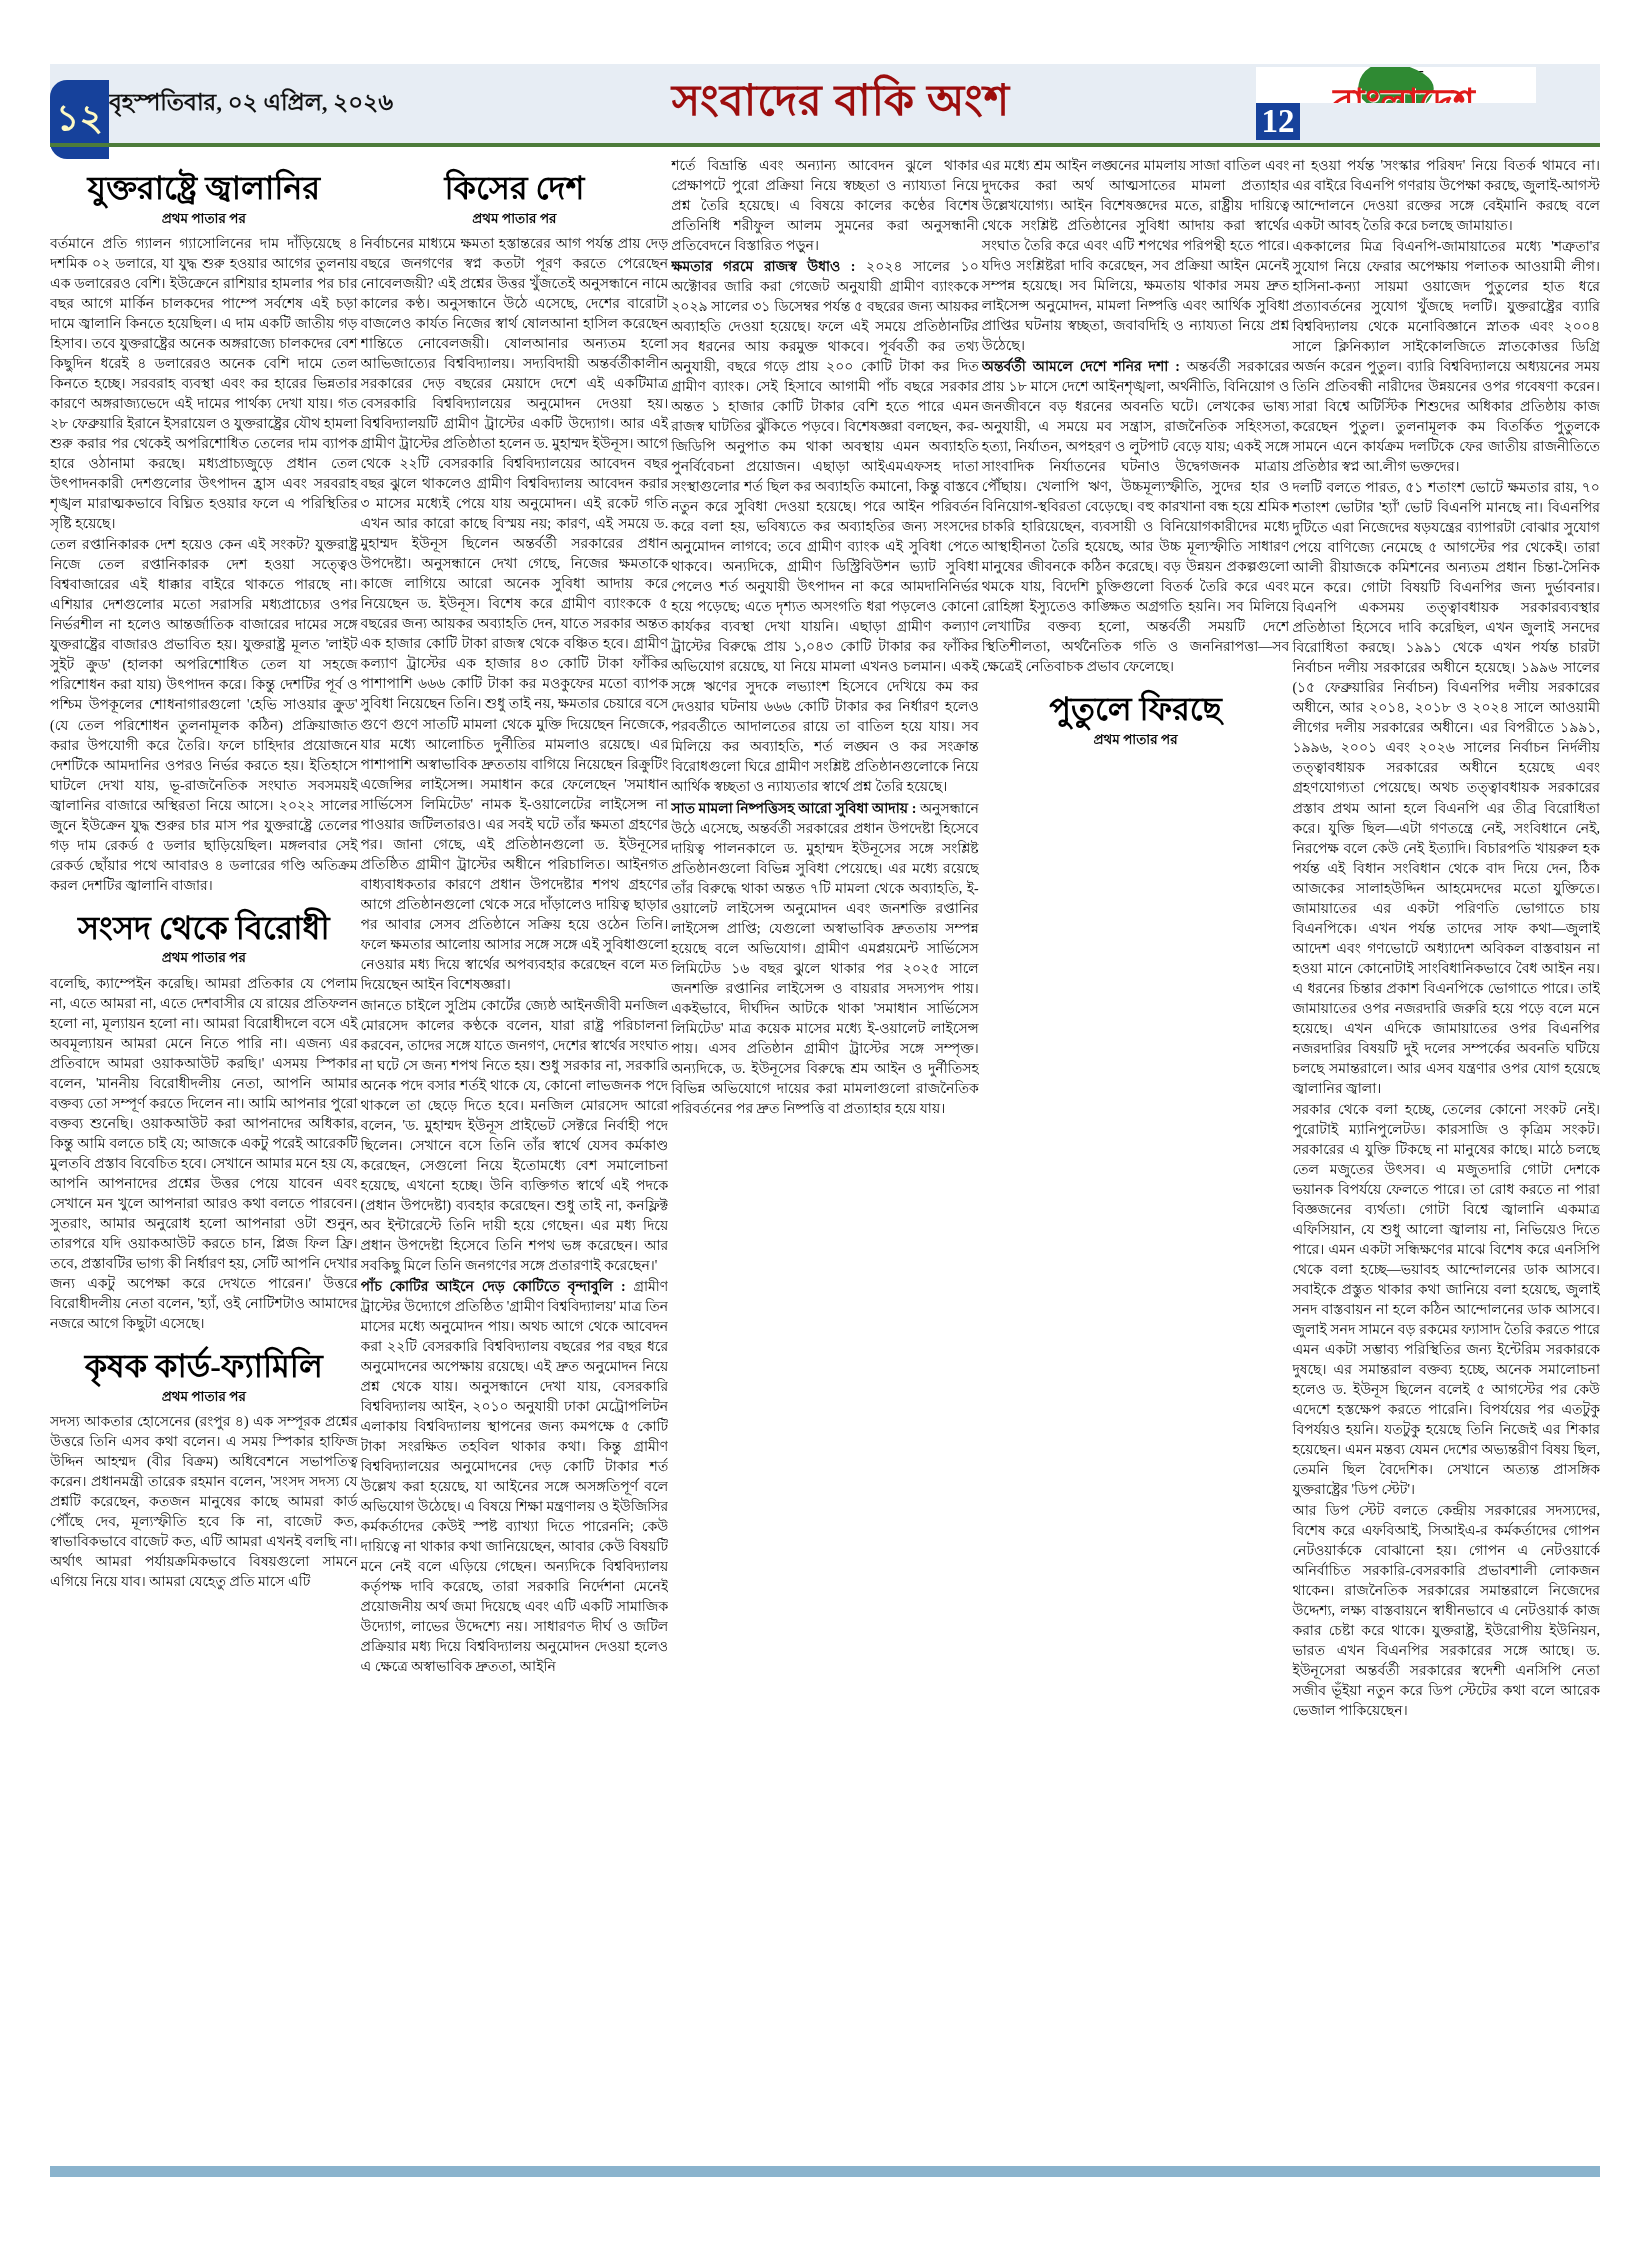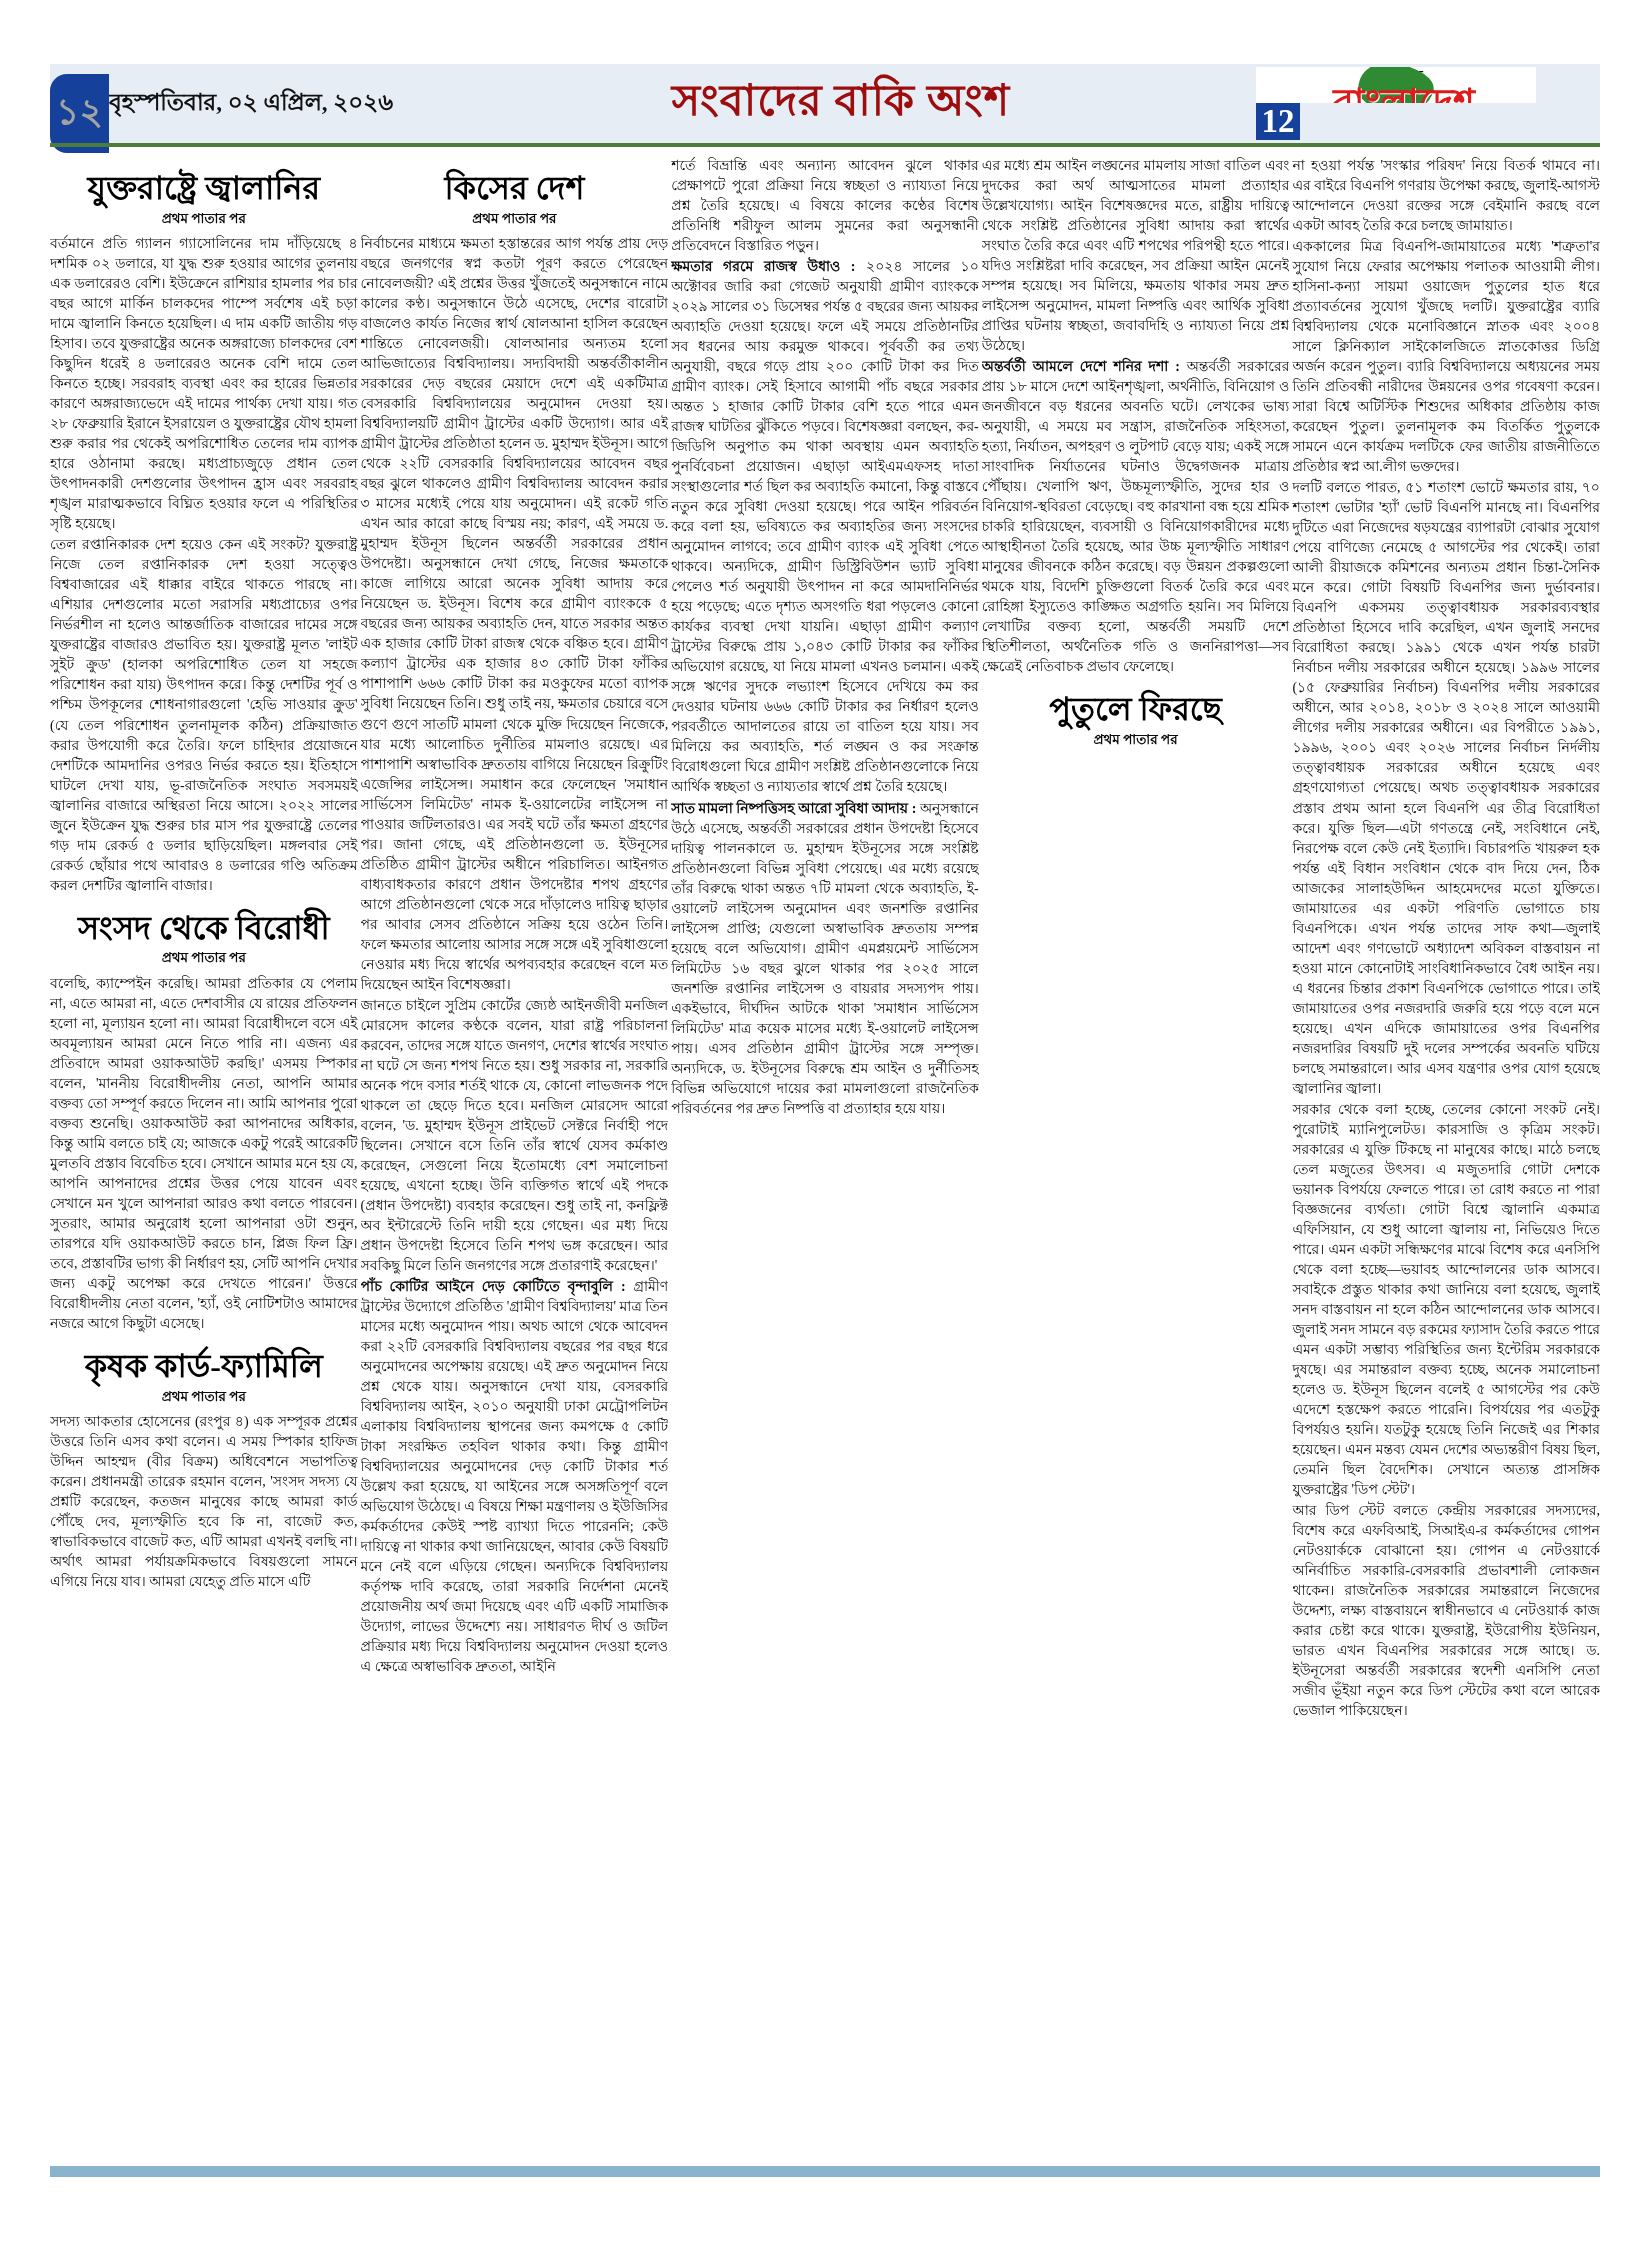--- a/index.html
+++ b/index.html
@@ -1,21 +1,21 @@
 <!DOCTYPE html>
 <html lang="bn" style="font-size:8px"><head>
 <meta charset="utf-8">
 <style>
   html,body{margin:0;padding:0;background:#ffffff;}
   body{font-family:"Liberation Serif","DejaVu Serif",serif;}
   .page{position:relative;width:1650px;height:2250px;background:#ffffff;overflow:hidden;}
 
   
   .masthead{position:absolute;left:50px;top:64px;width:1550px;height:79px;background:#e7edf4;display:flex;align-items:center;}
-  .pagenum-box{position:absolute;left:0;top:10px;width:59px;height:79px;background:#16419b;color:#a3a3a3;
+  .pagenum-box{position:absolute;left:0;top:16px;width:59px;height:79px;background:#16419b;color:#fef9c3;
     border-radius:17px 0 0 17px;display:flex;align-items:center;justify-content:center;
     font-size:36px;font-weight:bold;}
   .date-text{margin-left:59px;font-size:23px;font-weight:bold;color:#111;white-space:nowrap;}
   .section-title{position:absolute;left:0;right:0;text-align:center;font-size:43px;font-weight:bold;color:#9c0d0d;letter-spacing:1px;margin-left:32px;}
   .logo-wrap{position:absolute;right:64px;top:3px;width:280px;height:73px;display:flex;align-items:stretch;flex-direction:column;}
   .logo-art{position:relative;flex:1;background:#ffffff;text-align:center;overflow:hidden;}
   .logo-weekly-bn{font-size:15px;font-weight:bold;color:#111;line-height:1;margin-top:2px;}
   .logo-map{position:absolute;left:50%;top:58%;transform:translate(-50%,-50%) rotate(8deg);width:75px;height:48px;
     background:#2f8a33;border-radius:42% 58% 52% 48%/55% 45% 60% 40%;}
   .logo-bn{position:relative;font-size:37px;font-weight:bold;color:#e01a1a;line-height:1.02;text-shadow:1px 1px 0 #fff;padding-left:16px;}

